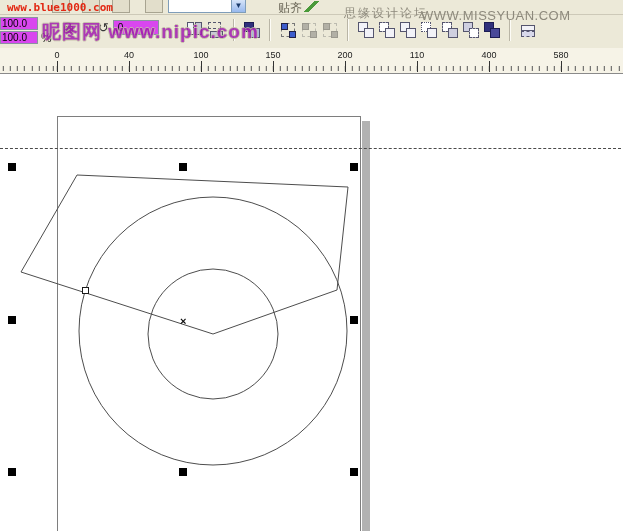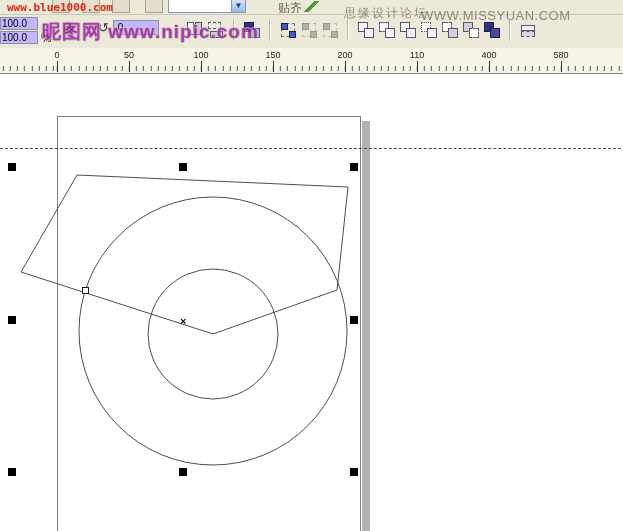--- a/index.html
+++ b/index.html
@@ -9,21 +9,21 @@
   
   .header{position:absolute;left:0;top:0;width:623px;height:48px;background:#ece9d8;}
   .toprow{position:absolute;left:0;top:0;width:623px;height:14px;border-bottom:1px solid #cdc9b8;}
   .stub{position:absolute;top:0;width:16px;height:12px;background:#e2decb;border:1px solid #a8a491;border-top:none;}
   .combo{position:absolute;left:168px;top:0;width:78px;height:13px;background:#fff;border:1px solid #7f9db9;border-top:none;font-size:9px;line-height:12px;padding-left:3px;box-sizing:border-box;}
   .combo-arrow{position:absolute;right:0;top:0;width:13px;height:12px;background:linear-gradient(#d6e4f8,#98b9ee);border-left:1px solid #7f9db9;text-align:center;font-size:8px;line-height:11px;color:#1a3a6a;}
   .snaplabel{position:absolute;left:278px;top:0;height:13px;overflow:hidden;font-size:12px;color:#6a6657;}
   .greenstub{position:absolute;left:304px;top:1px;width:15px;height:11px;background:linear-gradient(135deg,transparent 42%,#4a9a3a 42%,#4a9a3a 58%,transparent 58%);}
 
   .pbar{position:absolute;left:0;top:14px;width:623px;height:34px;border-bottom:1px solid #b5b1a2;}
-  .field{position:absolute;background:#c4b5fd;border:1px solid #8a92a0;font-size:10px;line-height:11px;padding:0 1px;box-sizing:border-box;color:#000;}
+  .field{position:absolute;background:#d946ef;border:1px solid #8a92a0;font-size:10px;line-height:11px;padding:0 1px;box-sizing:border-box;color:#000;}
   #scaleH{left:0;top:3px;width:38px;height:13px;}
   #scaleV{left:0;top:17px;width:38px;height:13px;}
   .pct{position:absolute;left:41px;top:17px;font-size:12px;color:#222;}
   .lock{position:absolute;left:64px;top:12px;width:9px;height:7px;background:#7a7668;border-radius:1px;}
   .lock::before{content:"";position:absolute;left:1px;top:-4px;width:4px;height:4px;border:1.5px solid #7a7668;border-bottom:none;border-radius:3px 3px 0 0;}
   .rotglyph{position:absolute;left:98px;top:6px;font-size:13px;color:#3a3a3a;}
   #rotField{left:113px;top:6px;width:46px;height:15px;font-size:10px;line-height:13px;}
 
   .pstrip{position:absolute;left:186px;top:5px;display:flex;align-items:center;gap:3px;}
   .psep{width:1px;height:22px;background:#b9b5a6;border-right:1px solid #fdfcf6;margin:0 5px;}
@@ -146,21 +146,21 @@
   <div class="wm-nipic">昵图网 www.nipic.com</div>
   <div class="wm-missyuan-cn">思缘设计论坛</div>
   <div class="wm-missyuan-en">WWW.MISSYUAN.COM</div>
 
   <div class="ruler">
     <div class="ruler-ticks"></div>
   <div class="ruler-mark" style="left: 57px;">
         <span>0</span>
       </div>
       <div class="ruler-mark" style="left: 129px;">
-        <span>50</span>
+        <span>40</span>
       </div>
       <div class="ruler-mark" style="left: 201px;">
         <span>100</span>
       </div>
       <div class="ruler-mark" style="left: 273px;">
         <span>150</span>
       </div>
       <div class="ruler-mark" style="left: 345px;">
         <span>200</span>
       </div>

